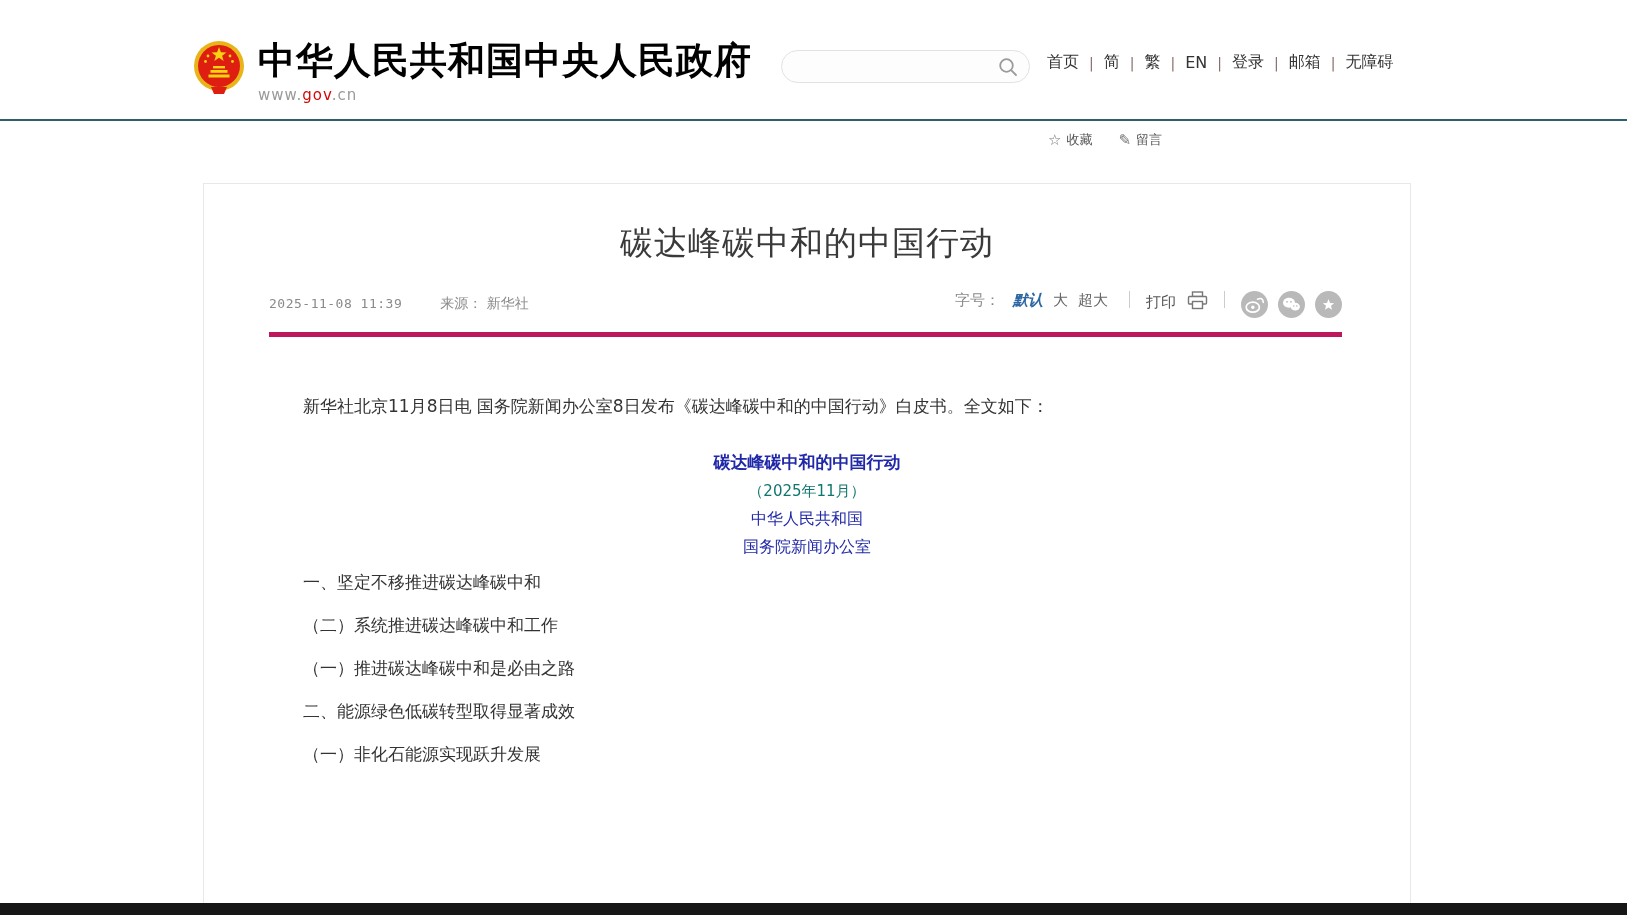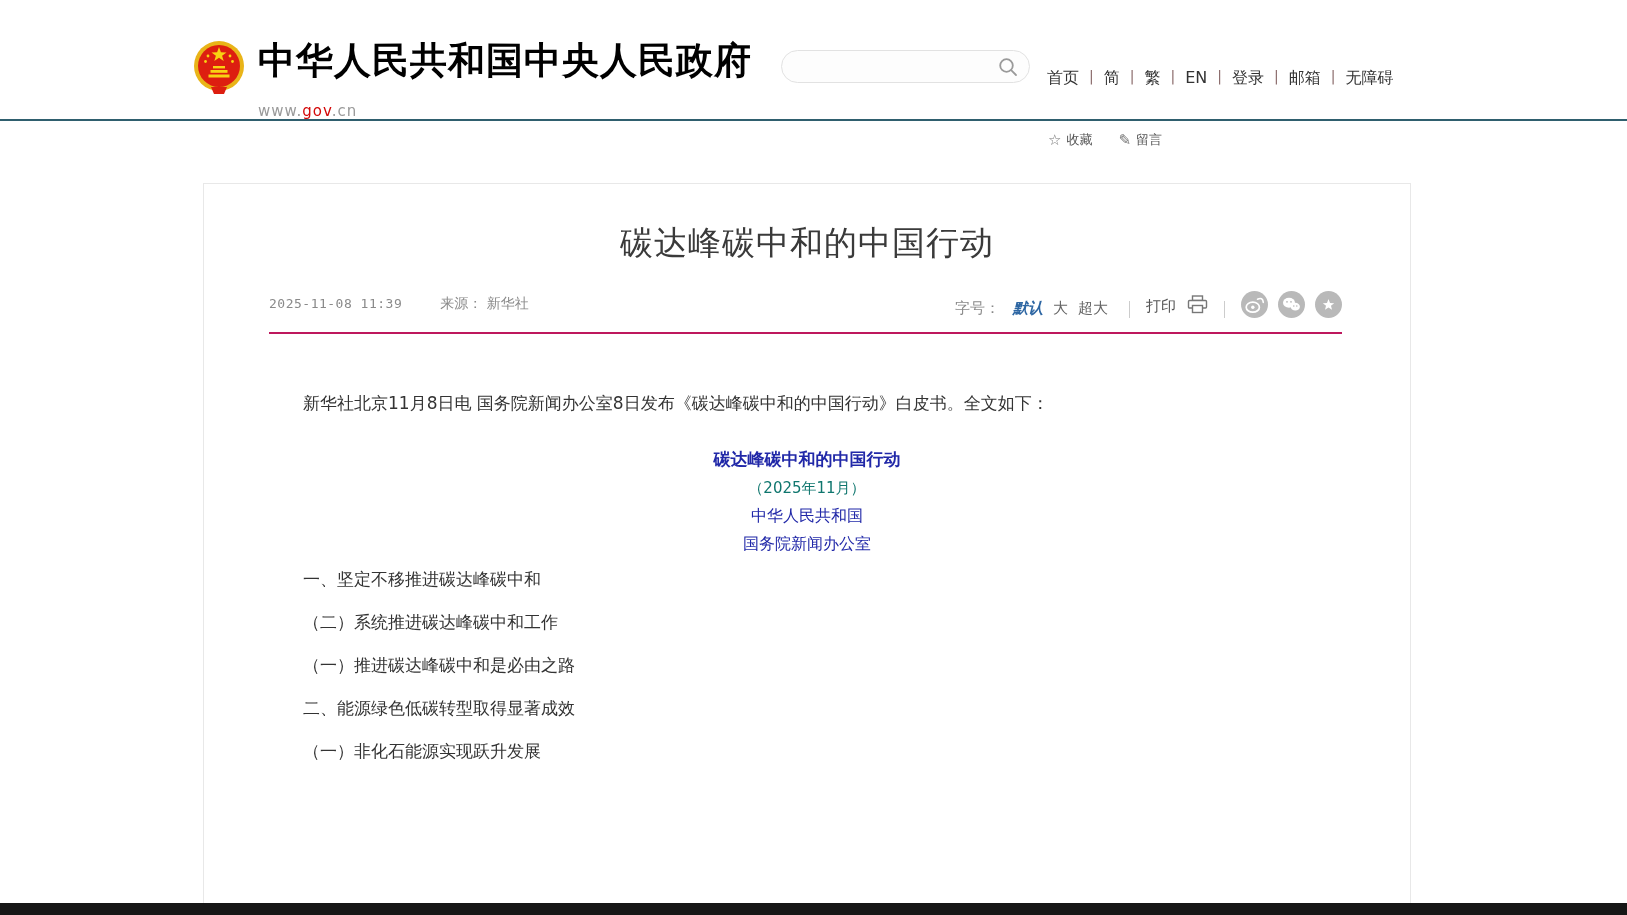--- a/index.html
+++ b/index.html
@@ -8,41 +8,41 @@
     width:1627px; height:915px; overflow:hidden; position:relative;
     background:#ffffff;
     font-family:"DejaVu Sans","Liberation Sans",sans-serif;
     color:#333;
   }
   
   .site-header { position:relative; height:119px; background:#fff; }
   .logo { position:absolute; left:193px; top:40px; display:flex; align-items:flex-start; gap:13px; cursor:pointer; text-decoration:none; }
   .logo-text { display:flex; flex-direction:column; }
   .site-title { font-size:37px; font-weight:bold; color:#000000; line-height:1.15; letter-spacing:1px; white-space:nowrap; }
-  .site-url { font-size:15px; color:#9a9a9a; margin-top:19px; letter-spacing:1px; }
+  .site-url { font-size:15px; color:#9a9a9a; margin-top:3px; letter-spacing:1px; }
   .site-url .gov-red { color:#d30808; }
   .search-box { position:absolute; left:781px; top:50px; width:249px; height:33px; border:1px solid #e2e2e2; border-radius:17px; background:#fdfdfd; }
   .search-box input { border:none; outline:none; background:transparent; width:195px; height:29px; margin:1px 0 0 16px; font-size:14px; color:#333; font-family:inherit; }
   .search-btn { position:absolute; right:11px; top:6px; width:20px; height:20px; border:none; background:none; padding:0; cursor:pointer; }
-  .top-nav { position:absolute; left:1037px; top:68px; display:flex; align-items:flex-start; font-size:16px; white-space:nowrap; }
+  .top-nav { position:absolute; left:1037px; top:52px; display:flex; align-items:center; font-size:16px; white-space:nowrap; }
   .nav-item { color:#333; padding:0 10px; cursor:pointer; text-decoration:none; }
   .nav-sep { color:#8a6a6a; font-size:14px; }
   .teal-line { height:2px; background:#2f5f6e; }
   
   .action-row { position:absolute; left:1048px; top:131px; display:flex; gap:26px; align-items:center; font-size:13px; color:#555; }
   .action { display:flex; align-items:center; gap:5px; cursor:pointer; }
   .action .glyph { font-size:15px; color:#777; line-height:1; }
   
   .card { position:absolute; left:203px; top:183px; width:1208px; height:740px; background:#fff; border:1px solid #e8e8e8; }
   .article-title { margin:38px 0 0; text-align:center; font-size:33px; font-weight:400; color:#3a3a3a; letter-spacing:1px; line-height:1.3; }
-  .meta { margin:26px 68px 0 65px; padding-bottom:14px; border-bottom:2px solid #be185d; display:flex; justify-content:space-between; align-items:center; }
+  .meta { margin:26px 68px 0 65px; padding-bottom:14px; border-bottom:5px solid #be185d; display:flex; justify-content:space-between; align-items:center; }
   .meta-left { display:flex; align-items:baseline; font-size:14px; color:#8a8a8a; }
   .meta-date { font-family:"DejaVu Sans Mono","Liberation Mono",monospace; font-size:13px; letter-spacing:0.5px; }
   .meta-source { margin-left:38px; }
-  .meta-right { display:flex; align-items:flex-end; font-size:15px; color:#666; }
+  .meta-right { display:flex; align-items:flex-start; font-size:15px; color:#666; }
   .fs-label { color:#888; margin-right:8px; }
   .fs-opt { margin:0 5px; cursor:pointer; color:#666; text-decoration:none; }
   .fs-default { color:#2d66a3; font-weight:bold;font-style:italic; }
   .v-sep { width:1px; height:17px; background:#ccc; margin:0 16px; }
   .print-btn { display:flex; align-items:center; gap:11px; cursor:pointer; color:#555; text-decoration:none; }
   .share-icons { display:flex; gap:10px; align-items:center; }
   .share-btn { width:27px; height:27px; border:none; background:none; padding:0; cursor:pointer; }
   
   .article-body { margin:0 65px; font-size:17px; color:#333; }
   .lead { margin:54px 0 0; text-indent:2em; line-height:30px; }

